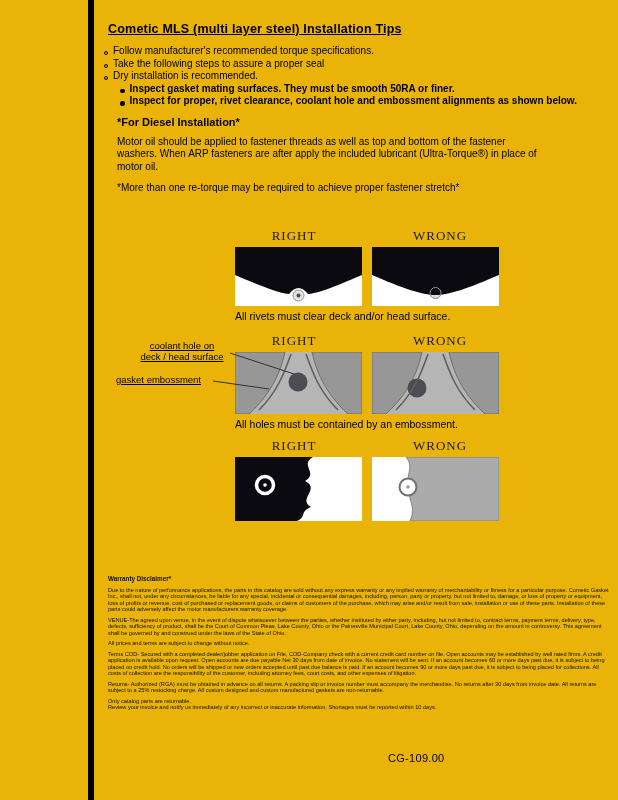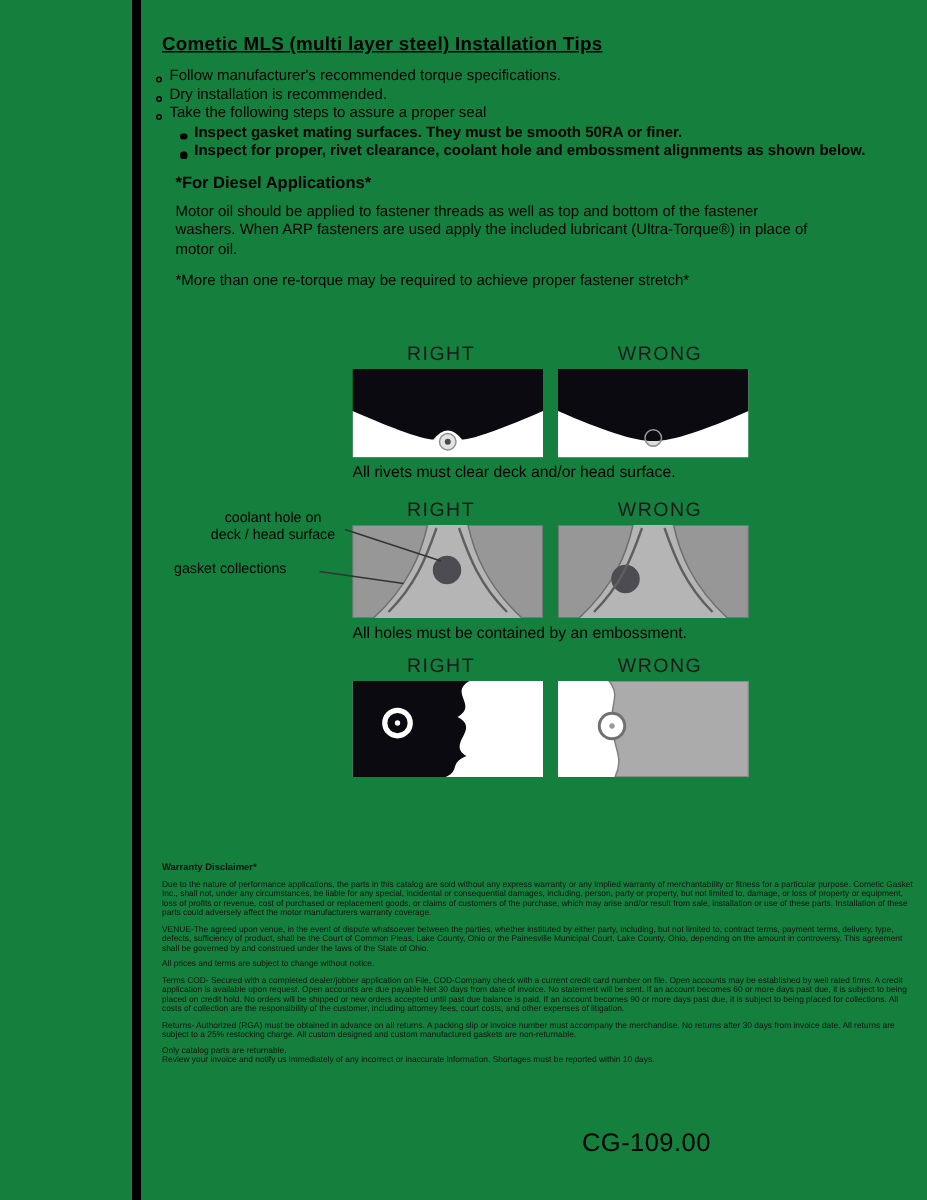--- a/index.html
+++ b/index.html
@@ -1,88 +1,88 @@
 <!DOCTYPE html>
 <html><head>
 <meta charset="utf-8">
 <style>
   * { margin:0; padding:0; box-sizing:border-box; }
   html,body { background:#ffffff; }
   body { font-family:"Liberation Sans", sans-serif; color:#000; }
-  .page { position:relative; width:618px; height:800px; background:#15803d; overflow:hidden; }
+  .page { position:relative; width:618px; height:800px; background:#eab308; overflow:hidden; }
   .spine { position:absolute; left:88px; top:0; width:6px; height:800px; background:#000; }
 
   .title { position:absolute; left:108px; top:22px; font-size:12.5px; font-weight:bold; text-decoration:underline; letter-spacing:.2px; }
 
   .bullets { position:absolute; left:104px; top:45px; width:490px; font-size:10px; }
   .b-line { display:flex; align-items:center; line-height:12.5px; }
   .b-line.sub { margin-left:16px;font-weight:bold; }
   .marker-open { flex:0 0 auto; width:4px; height:4px; border:1px solid #000; border-radius:50%; margin:4px 5px 0 0; }
   .marker-fill { flex:0 0 auto; width:4.5px; height:4.5px; background:#000; border-radius:50%; margin:4px 5px 0 0; }
 
   .diesel { position:absolute; left:117px; top:116px; width:425px; font-size:10px; line-height:12.5px; }
   .diesel-heading { font-size:11px; font-weight:bold; margin-bottom:7px; }
   .diesel p { margin-bottom:9px; }
   .diesel .note { margin-bottom:0; }
 
   .diagrams { position:absolute; left:235px; top:228px; width:264px; }
   .diag-row1 { margin-bottom:10px; }
   .diag-row2 { margin-bottom:8px; }
-  .diag-headers { display:flex; gap:28px; margin-bottom:3px; }
+  .diag-headers { display:flex; gap:28px; margin-bottom:3px;font-family:Liberation Serif, serif; }
   .diag-header { width:127px; text-align:center; font-size:13px; letter-spacing:1px; color:#1a1a1a; }
   .diag-images { display:flex; gap:10px; }
   .diag-images svg { display:block; }
   .diag-caption { margin-top:4px; font-size:10.5px; line-height:12.5px; width:252px; }
 
-  .callout { position:absolute; font-size:9.5px; line-height:10.5px; color:#000; }
+  .callout { position:absolute; font-size:9.5px; line-height:10.5px; color:#000;text-decoration:underline; }
   .callout-1 { left:133px; top:341px; width:98px; text-align:center; }
   .callout-2 { left:116px; top:375px; }
   .callout-lines { position:absolute; left:0; top:0; width:618px; height:800px; pointer-events:none; }
 
   .legal { position:absolute; left:108px; top:576px; width:502px; font-size:5.6px; line-height:6.5px; color:#111; }
   .legal-heading { font-weight:bold; font-size:6.3px; margin-bottom:4px; }
   .legal-para { margin-bottom:4px; }
   .legal-para.tight { margin-bottom:0; }
 
-  .footer-code { position:absolute; left:388px; top:752px; font-size:17px; letter-spacing:.3px; }
+  .footer-code { position:absolute; left:388px; top:752px; font-size:11px; letter-spacing:.3px; }
 </style>
 </head>
 <body>
 
 <div class="page">
   <div class="spine"></div>
 
   <div class="title">Cometic MLS (multi layer steel) Installation Tips</div>
 
   <div class="bullets">
     <div class="b-line">
       <span class="marker-open"></span>
       <span>Follow manufacturer's recommended torque specifications.</span>
     </div>
     <div class="b-line">
       <span class="marker-open"></span>
-      <span>Dry installation is recommended.</span>
+      <span>Take the following steps to assure a proper seal</span>
     </div>
     <div class="b-line">
       <span class="marker-open"></span>
-      <span>Take the following steps to assure a proper seal</span>
+      <span>Dry installation is recommended.</span>
     </div>
     <div class="b-line sub">
       <span class="marker-fill"></span>
       <span>Inspect gasket mating surfaces.  They must be smooth 50RA or finer.</span>
     </div>
     <div class="b-line sub">
       <span class="marker-fill"></span>
       <span>Inspect for proper, rivet clearance, coolant hole and embossment alignments as shown below.</span>
     </div>
   </div>
 
   <div class="diesel">
-    <div class="diesel-heading">*For Diesel Applications*</div>
-    <p>Motor oil should be applied to fastener threads as well as top and bottom of the fastener washers. When ARP fasteners are used apply the included lubricant (Ultra-Torque®) in place of motor oil.</p>
+    <div class="diesel-heading">*For Diesel Installation*</div>
+    <p>Motor oil should be applied to fastener threads as well as top and bottom of the fastener washers. When ARP fasteners are after apply the included lubricant (Ultra-Torque®) in place of motor oil.</p>
     <p class="note">*More than one re-torque may be required to achieve proper fastener stretch*</p>
   </div>
 
   <div class="diagrams">
 
     <div class="diag-row1">
       <div class="diag-headers">
         <div class="diag-header">RIGHT</div>
         <div class="diag-header">WRONG</div>
       </div>
@@ -149,21 +149,21 @@
           <circle cx="36" cy="30" r="1.8" fill="#9a9a9a"></circle>
         </svg>
       </div>
     </div>
   </div>
 
   <div class="callout callout-1">
     <div>coolant hole on</div>
     <div>deck / head surface</div>
   </div>
-  <div class="callout callout-2">gasket collections</div>
+  <div class="callout callout-2">gasket embossment</div>
   <svg class="callout-lines">
     <line x1="230" y1="353" x2="294" y2="374" stroke="#333" stroke-width="1"></line>
     <line x1="213" y1="381" x2="269" y2="389" stroke="#333" stroke-width="1"></line>
   </svg>
 
   <div class="legal">
     <div class="legal-heading">Warranty Disclaimer*</div>
     <div class="legal-para">Due to the nature of performance applications, the parts in this catalog are sold without any express warranty or any implied warranty of merchantability or fitness for a particular purpose.  Cometic Gasket Inc., shall not, under any circumstances, be liable for any special, incidental or consequential damages, including, person, party or property, but not limited to, damage, or loss of property or equipment, loss of profits or revenue, cost of purchased or replacement goods, or claims of customers of the purchase, which may arise and/or result from sale, installation or use of these parts.  Installation of these parts could adversely affect the motor manufacturers warranty coverage.</div>
     <div class="legal-para">VENUE-The agreed upon venue, in the event of dispute whatsoever between the parties, whether instituted by either party, including, but not limited to, contract terms, payment terms, delivery, type, defects, sufficiency of product, shall be the Court of Common Pleas, Lake County, Ohio or the Painesville Municipal Court, Lake County, Ohio, depending on the amount in controversy.  This agreement shall be governed by and construed under the laws of the State of Ohio.</div>
     <div class="legal-para">All prices and terms are subject to change without notice.</div>

